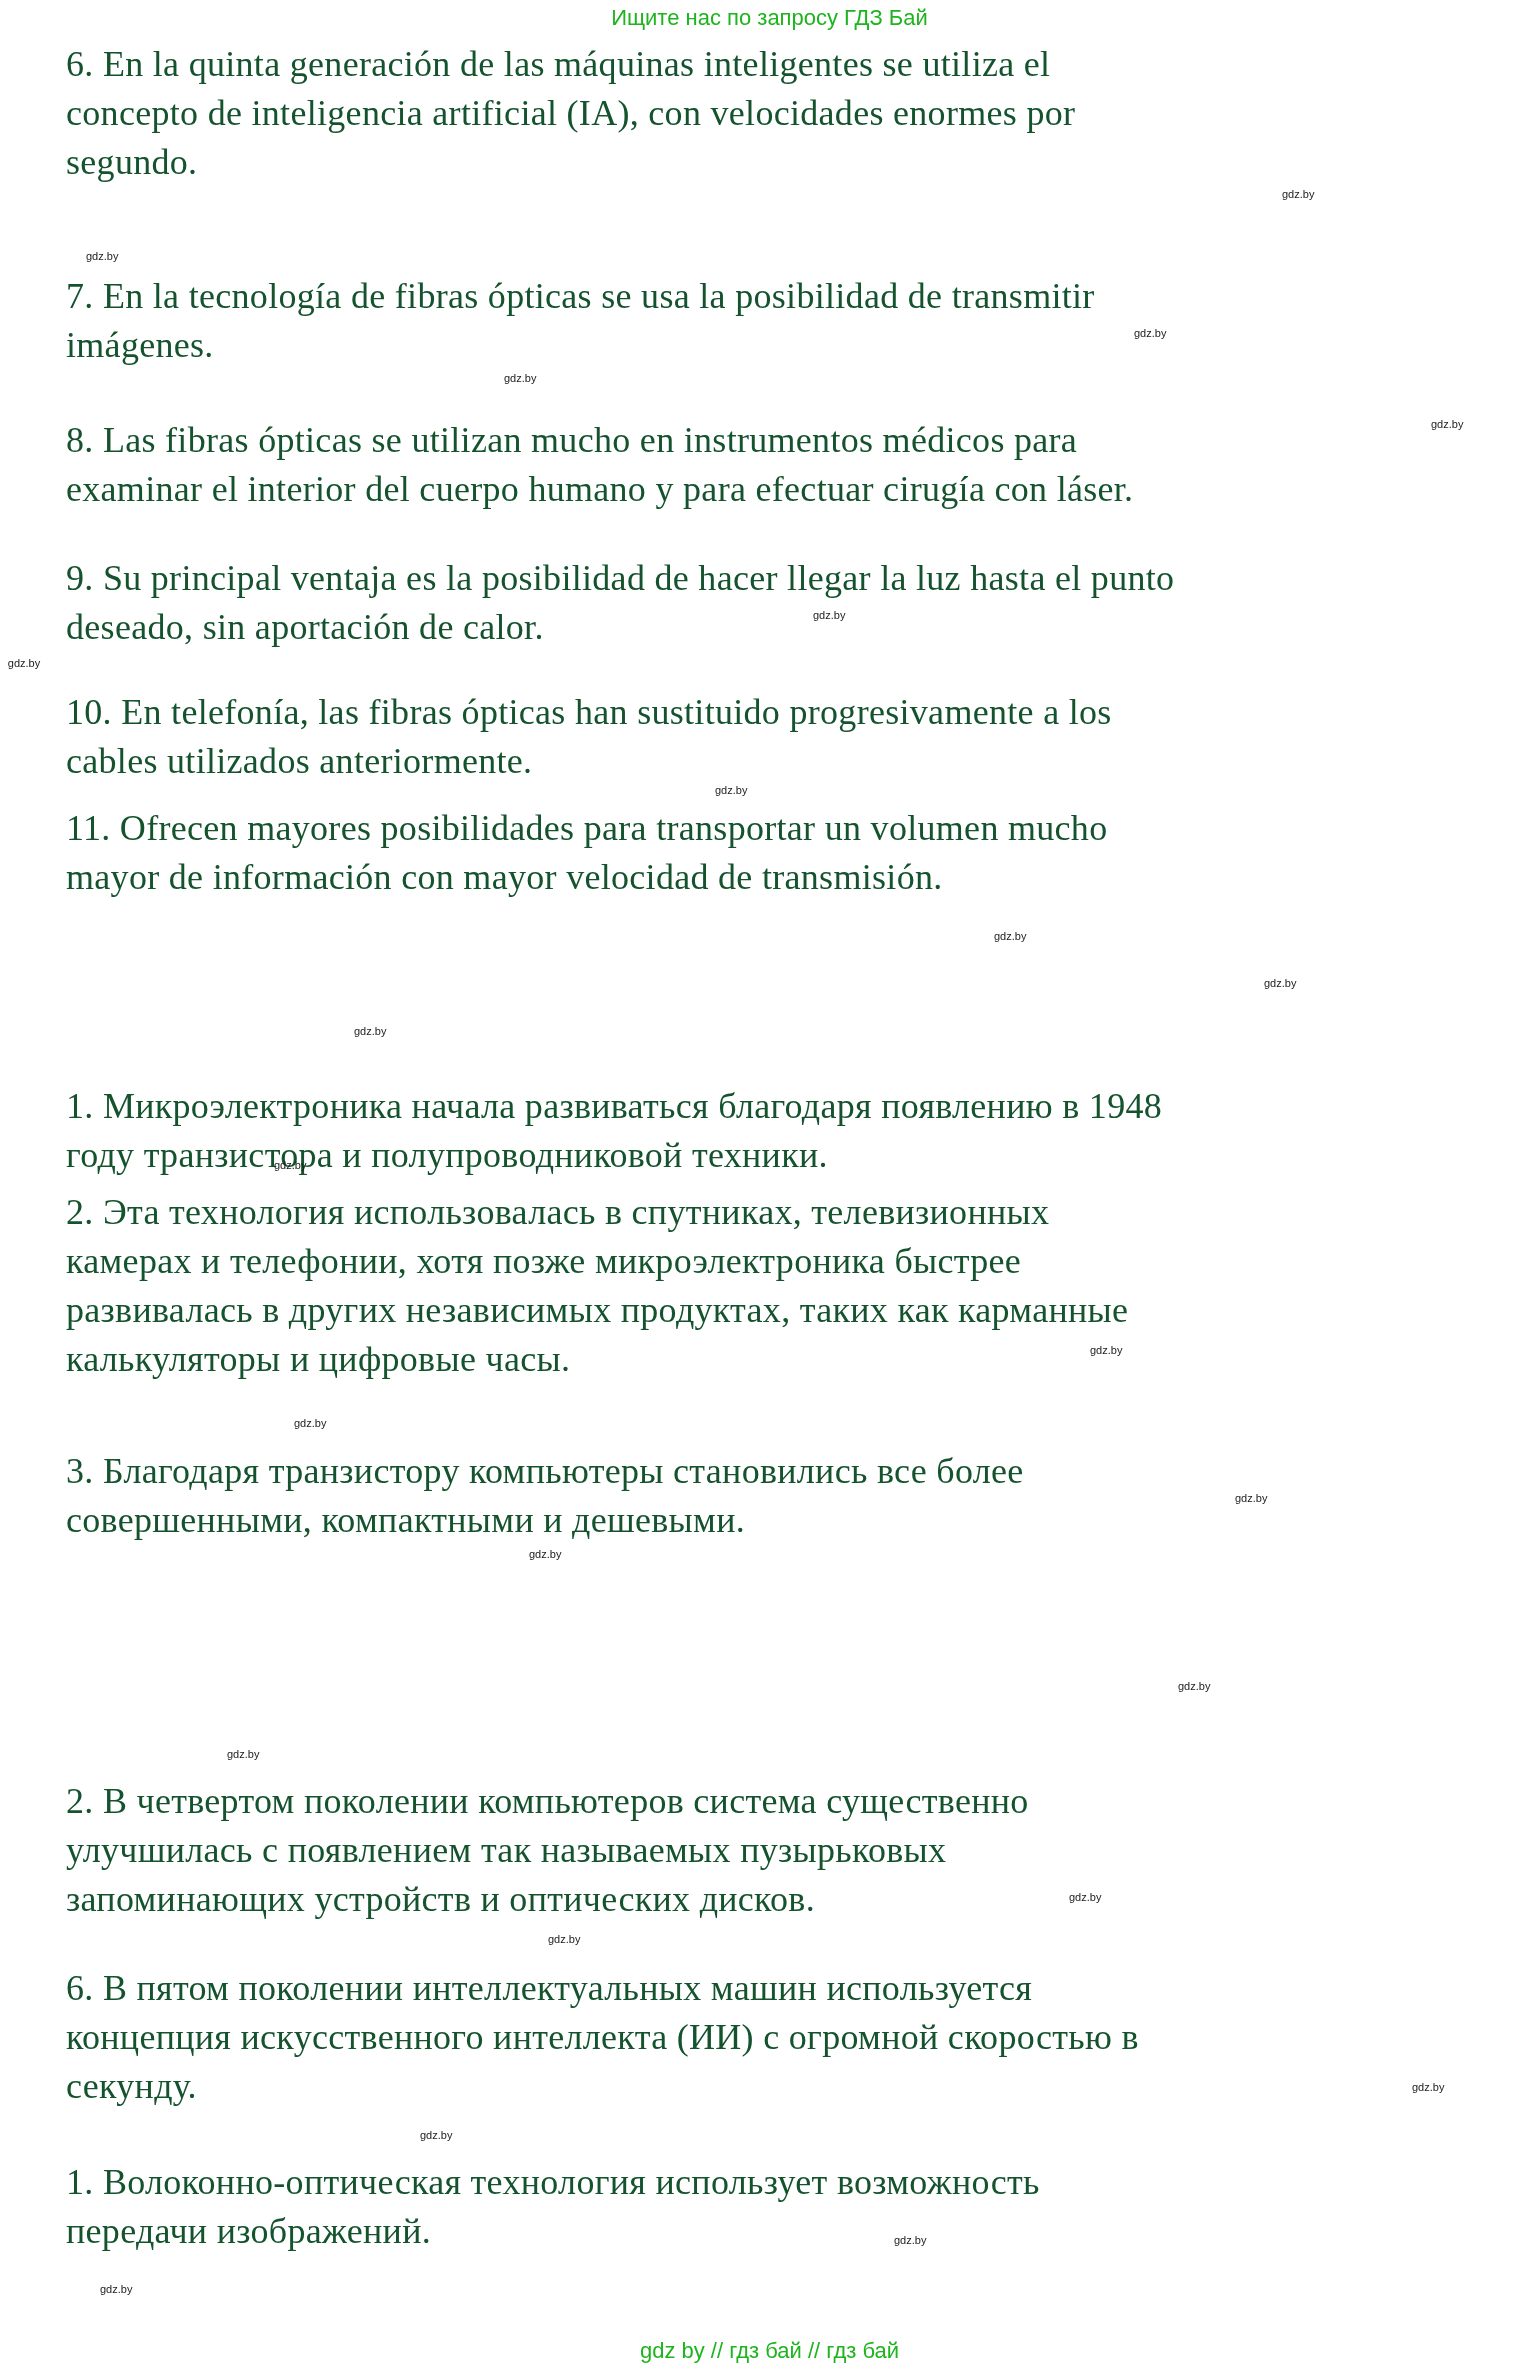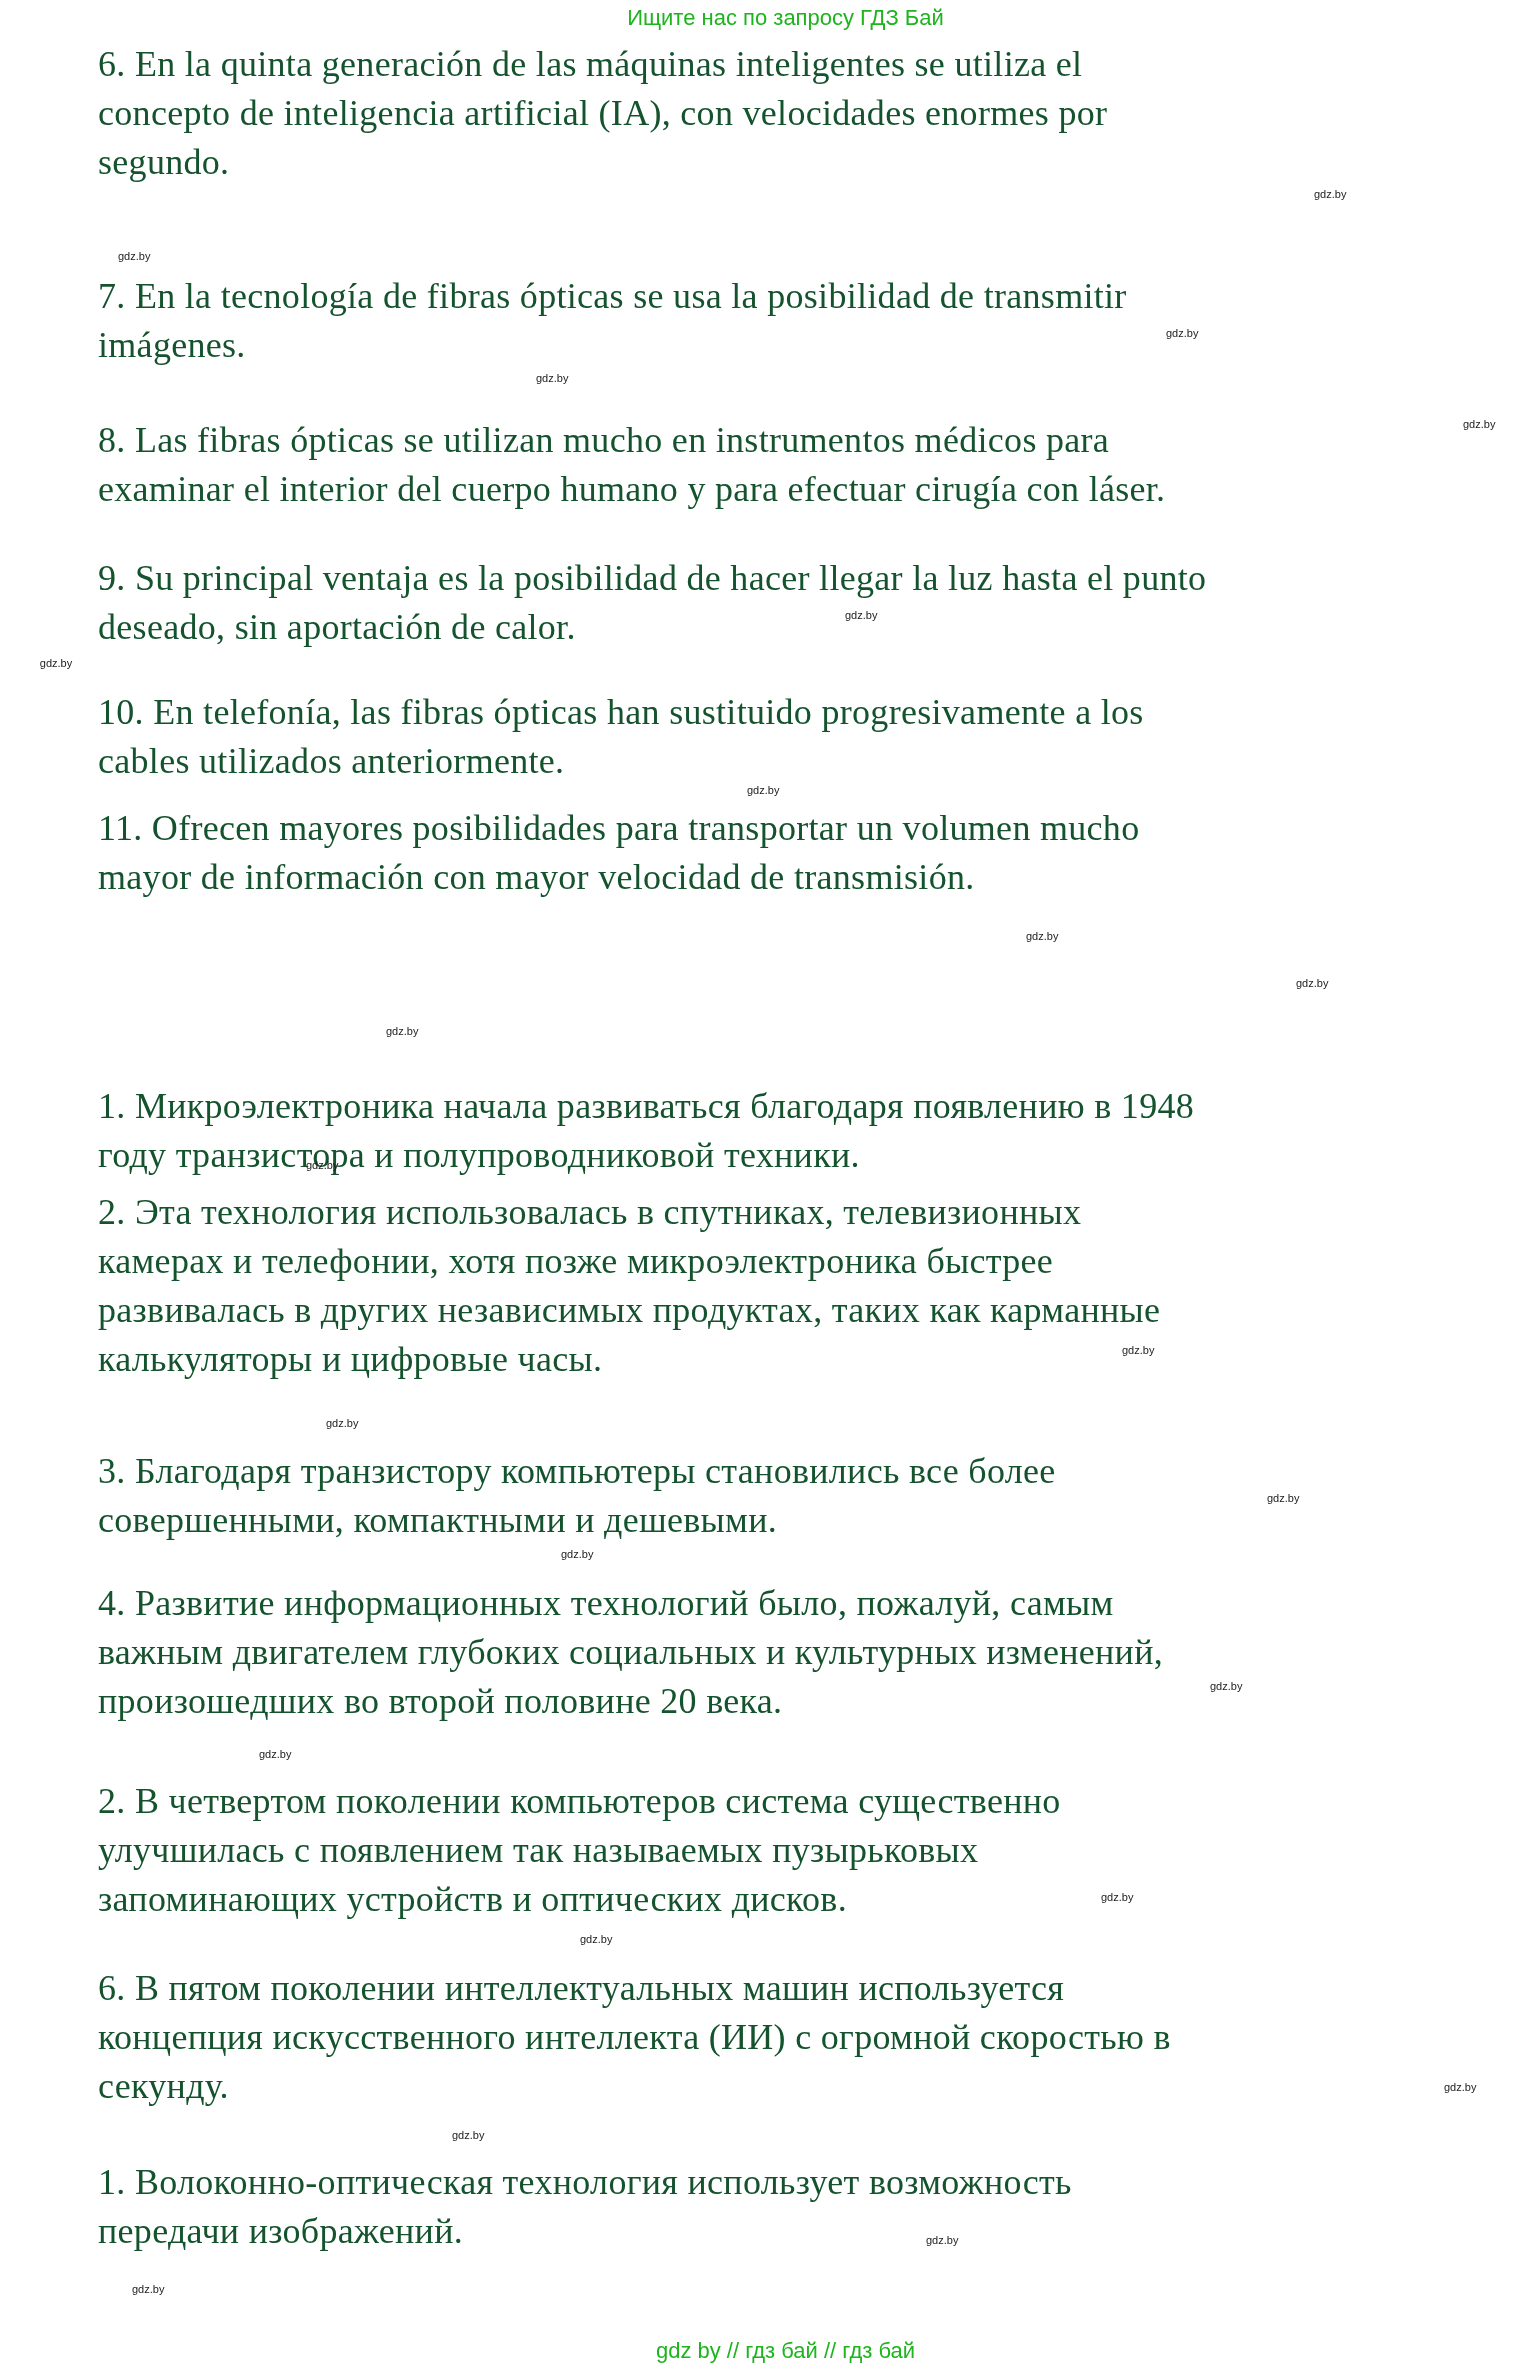--- a/index.html
+++ b/index.html
@@ -1,15 +1,15 @@
 <!DOCTYPE html>
 <html style="font-size:12.4px"><head>
 <meta charset="utf-8">
 <style>
-  * { box-sizing: border-box; padding-left: 32px; }
+  * { box-sizing: border-box; }
   html, body { margin: 0; padding: 0; background: #ffffff; }
   .page {
     position: relative;
     width: 1539px;
     height: 2377px;
     background: #ffffff;
     overflow: hidden;
     font-family: "Liberation Serif", serif;
   }
   .header-note, .footer-note {
@@ -64,23 +64,20 @@
 mayor de información con mayor velocidad de transmisión.</p>
 
   <p class="para" style="top:1082px">1. Микроэлектроника начала развиваться благодаря появлению в 1948
 году транзистора и полупроводниковой техники.</p>
   <p class="para" style="top:1188px">2. Эта технология использовалась в спутниках, телевизионных
 камерах и телефонии, хотя позже микроэлектроника быстрее
 развивалась в других независимых продуктах, таких как карманные
 калькуляторы и цифровые часы.</p>
   <p class="para" style="top:1447px">3. Благодаря транзистору компьютеры становились все более
 совершенными, компактными и дешевыми.</p>
-  <p class="para" style="top:1579px">4. Развитие информационных технологий было, пожалуй, самым
-важным двигателем глубоких социальных и культурных изменений,
-произошедших во второй половине 20 века.</p>
   <p class="para" style="top:1777px">2. В четвертом поколении компьютеров система существенно
 улучшилась с появлением так называемых пузырьковых
 запоминающих устройств и оптических дисков.</p>
   <p class="para" style="top:1964px">6. В пятом поколении интеллектуальных машин используется
 концепция искусственного интеллекта (ИИ) с огромной скоростью в
 секунду.</p>
   <p class="para" style="top:2158px">1. Волоконно-оптическая технология использует возможность
 передачи изображений.</p>
 
   <div id="wm-layer">

